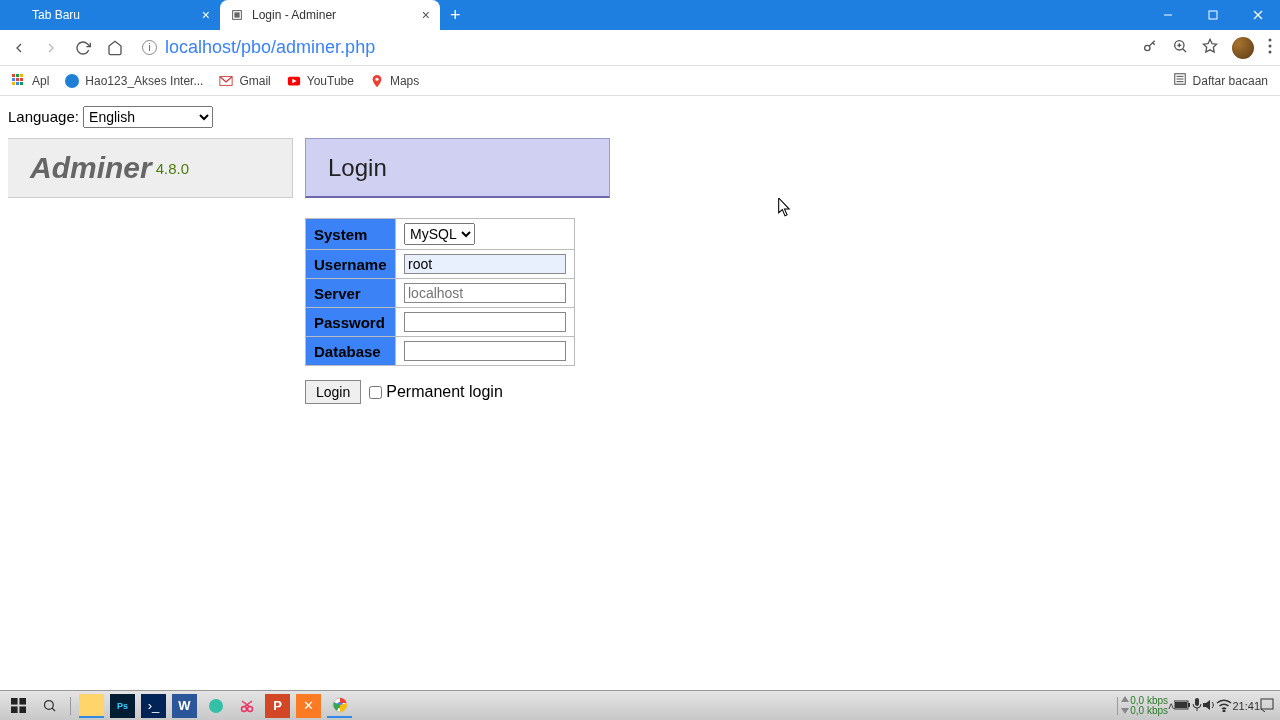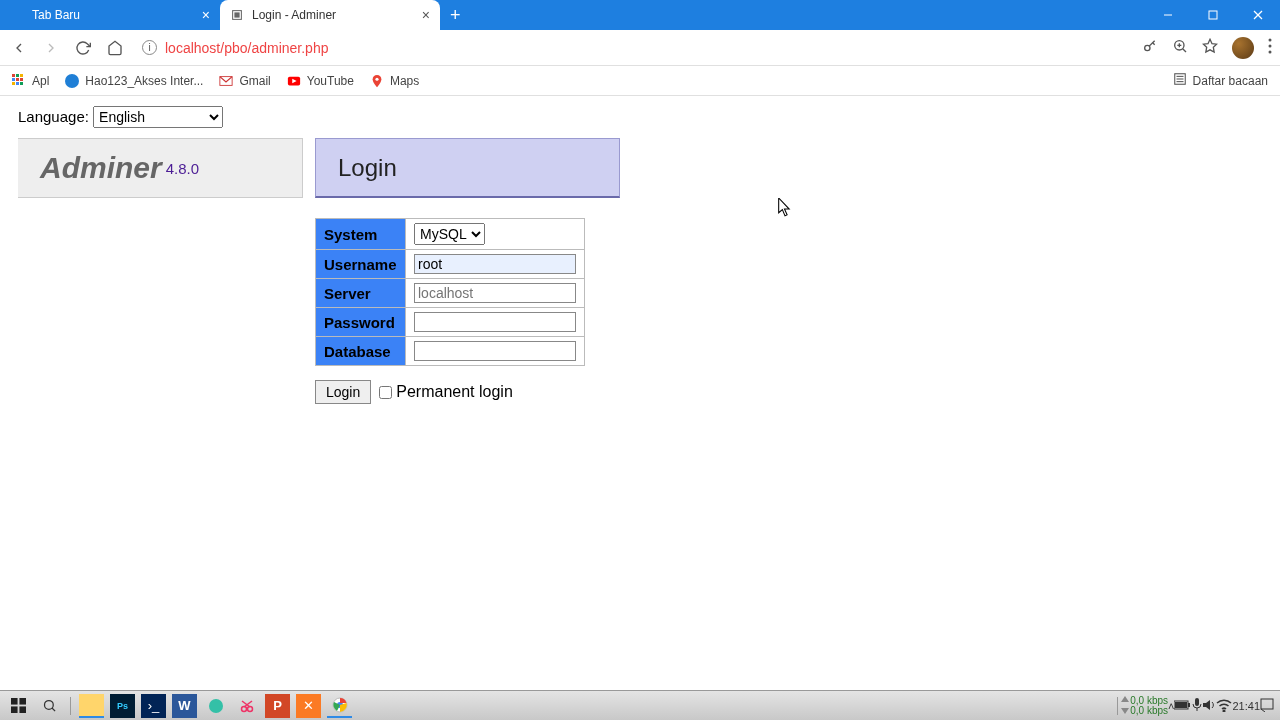--- a/index.html
+++ b/index.html
@@ -17,38 +17,38 @@
 .win-btn { width: 45px; display: flex; align-items: center; justify-content: center; color: #fff; font-size: 12px; cursor: pointer; }
 .win-btn svg { width: 10px; height: 10px; }
 
 
 .addrbar { height: 36px; display: flex; align-items: center; padding: 0 8px; gap: 10px; border-bottom: 1px solid #e0e0e0; }
 .nav-btn { width: 22px; height: 22px; display: flex; align-items: center; justify-content: center; color: #555; cursor: pointer; }
 .nav-btn.disabled { color: #bbb; }
 .nav-btn svg { width: 16px; height: 16px; }
 .url-zone { flex: 1; display: flex; align-items: center; gap: 8px; padding: 0 6px; }
 .info-icon { border: 1px solid #888; border-radius: 50%; width: 15px; height: 15px; display: flex; align-items: center; justify-content: center; font-size: 10px; color: #555; }
-.url-text { color: #ef4444; font-size: 14px; }
+.url-text { color: #3b82f6; font-size: 18px; }
 .right-icons { display: flex; gap: 14px; align-items: center; color: #555; }
 .avatar { width: 22px; height: 22px; border-radius: 50%; background: radial-gradient(circle at 30% 30%, #a8732f, #5b3a15); }
 
 
 .bmbar { height: 30px; display: flex; align-items: center; padding: 0 12px; gap: 16px; border-bottom: 1px solid #e0e0e0; font-size: 12px; color: #444; }
 .bm { display: flex; align-items: center; gap: 6px; cursor: pointer; }
 .bm-ico { width: 14px; height: 14px; display: inline-block; }
 .bm-right { margin-left: auto; display: flex; align-items: center; gap: 6px; }
 
 
-.page { padding: 10px 18px; }
+.page { padding: 10px 8px; }
 .lang-row { margin-bottom: 10px; font-size: 15px; }
 .lang-row select { font-size: 14px; padding: 1px; width: 130px; }
 .layout { display: flex; gap: 12px; }
 .sidebar { width: 285px; background: #eee; border: 1px solid #ccc; border-left: none; height: 60px; display: flex; align-items: center; padding-left: 22px; }
 .brand { font-style: italic; color: #666; font-size: 30px; font-weight: bold; }
-.brand-ver { font-style: normal; color: #4c1d95; font-size: 15px; font-weight: normal; margin-left: 4px; }
+.brand-ver { font-style: normal; color: #4d7c0f; font-size: 15px; font-weight: normal; margin-left: 4px; }
 .main { }
 .login-head { background: #cfd0f2; border: 1px solid #9a9ad0; border-bottom: 2px solid #6a6aaa; width: 305px; height: 60px; display: flex; align-items: center; padding-left: 22px; font-size: 24px; color: #222; margin-bottom: 20px; }
 
 .form-table { border-collapse: collapse; }
 .form-table th, .form-table td { border: 1px solid #bbb; padding: 4px 8px; text-align: left; font-size: 15px; }
 .form-table th { background: #3b82f6; font-weight: bold; width: 90px; }
 .form-table td input[type=text], .form-table td input[type=password] { width: 162px; font-size: 14px; padding: 1px 3px; border: 1px solid #888; }
 .form-table td select { font-size: 14px; padding: 1px; }
 .hl { background: #e8f0fe; }
 

